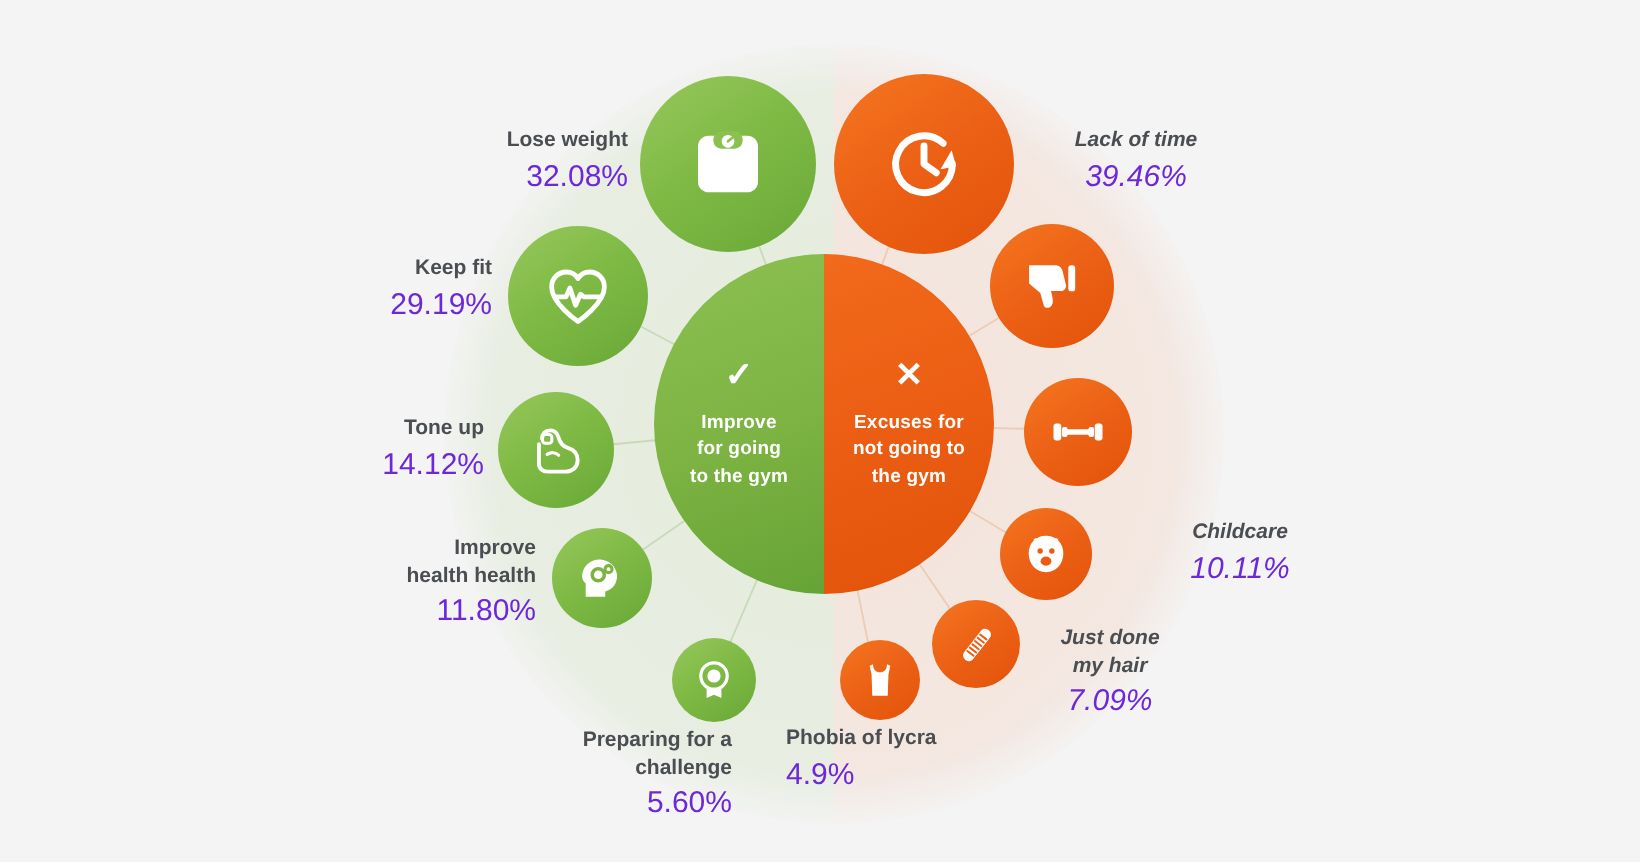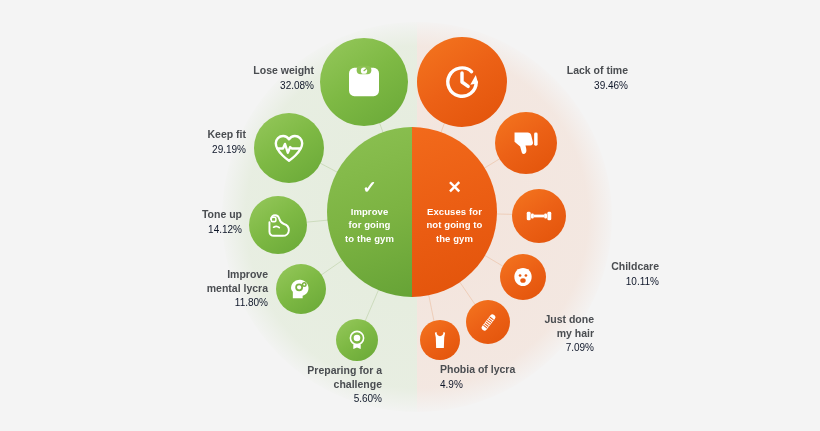--- a/index.html
+++ b/index.html
@@ -48,22 +48,22 @@
 
   
   .node { position: absolute; border-radius: 50%; display: flex; align-items: center; justify-content: center; }
   .node.green  { background: linear-gradient(145deg, #96c85c 0%, #7eb944 48%, #69a837 100%); }
   .node.orange { background: linear-gradient(145deg, #f4761f 0%, #ec6116 48%, #e2530a 100%); }
   .node svg { display: block; }
 
   
   .label { position: absolute; color: #55585c; line-height: 1.3; }
   .label .name { font-size: 10.5px; font-weight: bold; color: #4a4d51; display: block; }
-  .label .pct  { font-size: 10px; font-weight: normal; color: #0f172a; display: block; margin-top: 1px; }
-  .label.right-side { text-align: right; }
+  .label .pct  { font-size: 15px; font-weight: normal; color: #6d28d9; display: block; margin-top: 1px; }
+  .label.right-side { text-align: center; font-style: italic; }
   .label.left-side  { text-align: right; }
   .label.center-side { text-align: left; }
 </style>
 </head>
 <body>
 
 <div id="stage">
 
   <div class="halo halo-green"></div>
   <div class="halo halo-orange"></div>
@@ -147,32 +147,32 @@
 
   <div class="node green" style="left:276px; top:264px; width:50px; height:50px;">
     <svg width="28" height="28" viewBox="0 0 24 24">
       <path d="M5 20 V14.4 C3.6 13.2 3.2 11.6 3.6 9.9 C4.4 6.3 7.6 3.9 11.3 4.1 C15 4.3 18 7 18.4 10.5 C18.8 14 16.6 17 13.4 17.8 V20 Z" fill="#fff"></path>
       <circle cx="10.4" cy="10.6" r="2.6" fill="none" stroke="#7cb342" stroke-width="1.5"></circle>
       <circle cx="14.8" cy="8.2" r="1.5" fill="none" stroke="#7cb342" stroke-width="1.3"></circle>
     </svg>
   </div>
   <div class="label left-side" style="left:186px; top:268px; width:82px;">
     <span class="name">Improve</span>
-    <span class="name">mental lycra</span>
+    <span class="name">health health</span>
     <span class="pct">11.80%</span>
   </div>
 
   <div class="node green" style="left:336px; top:319px; width:42px; height:42px;">
     <svg width="24" height="24" viewBox="0 0 24 24">
       <circle cx="12" cy="10" r="6.6" fill="none" stroke="#fff" stroke-width="1.6"></circle>
       <circle cx="12" cy="10" r="3.3" fill="#fff"></circle>
       <path d="M8.3 16.4 L8.3 21 L12 19.4 L15.7 21 L15.7 16.4 Z" fill="#fff"></path>
     </svg>
   </div>
-  <div class="label center-side" style="left:260px; top:364px; width:122px; text-align:right;">
+  <div class="label center-side" style="left:244px; top:364px; width:122px; text-align:right;">
     <span class="name">Preparing for a challenge</span>
     <span class="pct">5.60%</span>
   </div>
 
   <div class="node orange" style="left:417px; top:37px; width:90px; height:90px;">
     <svg width="46" height="46" viewBox="0 0 24 24">
       <path d="M19.4 12 A7.4 7.4 0 1 1 17 6.6" fill="none" stroke="#fff" stroke-width="1.8" stroke-linecap="round"></path>
       <path d="M19.2 8.4 L20.4 12.6 L16.3 13.4 Z" fill="#fff"></path>
       <path d="M12 7.3 V12 L15.2 14.3" fill="none" stroke="#fff" stroke-width="1.8" stroke-linecap="round" stroke-linejoin="round"></path>
     </svg>
@@ -233,18 +233,18 @@
     <span class="name">Just done</span>
     <span class="name">my hair</span>
     <span class="pct">7.09%</span>
   </div>
 
   <div class="node orange" style="left:420px; top:320px; width:40px; height:40px;">
     <svg width="22" height="22" viewBox="0 0 24 24">
       <path d="M8.2 3.4 C8.2 6.4 9.8 7.8 12 7.8 C14.2 7.8 15.8 6.4 15.8 3.4 L17.6 4.2 L16.6 9.2 L16.2 20.6 H7.8 L7.4 9.2 L6.4 4.2 Z" fill="#fff"></path>
     </svg>
   </div>
-  <div class="label center-side" style="left:440px; top:363px; width:110px;">
+  <div class="label center-side" style="left:393px; top:363px; width:110px;">
     <span class="name">Phobia of lycra</span>
     <span class="pct">4.9%</span>
   </div>
 
 </div>
 
 </body></html>

